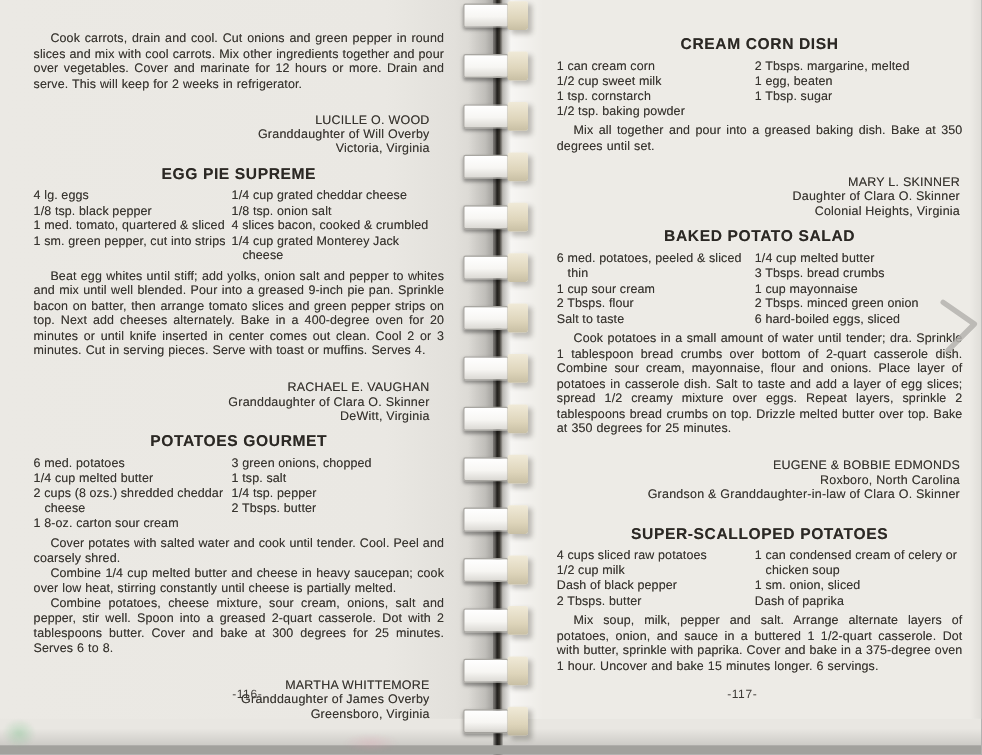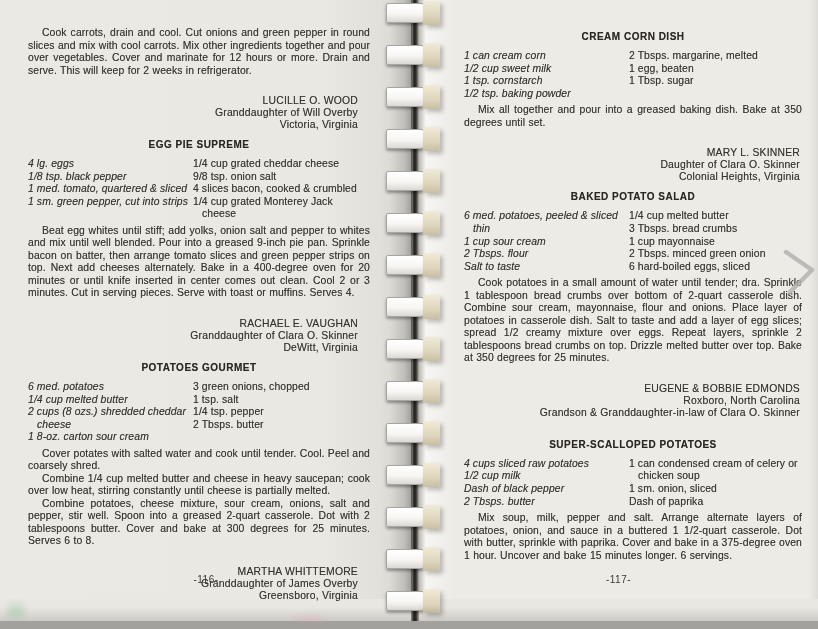--- a/index.html
+++ b/index.html
@@ -31,27 +31,27 @@
     font-size:10.4px; line-height:12.5px; text-align:justify;
     text-indent:14px; letter-spacing:0.1px; word-spacing:0.3px;
   }
   .intro-para { margin-top:27px; }
   .paras { margin-top:4px; }
   .attribution { margin-top:18px; text-align:right; }
   .page-left  .attribution { padding-right:12px; }
   .page-right .attribution { padding-right:2px; }
   .attr-line { font-size:10.4px; line-height:12px; letter-spacing:0.2px; }
   .recipe-title {
-    margin-top:6px; text-align:center; font-size:10px; line-height:15px;
+    margin-top:6px; text-align:center; font-size:13px; line-height:15px;
     font-weight:bold; letter-spacing:0.5px; color:#2b2824;
   }
   .gap-top { margin-top:18px; }
   .ingredients { margin-top:6px; display:flex; }
   .ing-col { font-size:10.4px; line-height:12.6px; letter-spacing:0.1px; }
-  .col-l { width:165px; padding-right:4px;font-style:italic; }
+  .col-l { width:165px; padding-right:4px; }
   .col-r { width:173px; }
   .ing-line { padding-left:9px; text-indent:-9px; }
   .page-number {
     position:absolute; bottom:14px; left:0; width:100%; text-align:center;
     font-size:10px; letter-spacing:0.5px; color:#3c3934;
   }
   
   .binding { position:absolute; left:0; top:0; width:100%; height:100%; z-index:3; pointer-events:none; }
   .loop { position:absolute; left:386px; width:58px; height:24px; }
   .loop-left {
@@ -95,21 +95,21 @@
       <h2 class="recipe-title">EGG PIE SUPREME</h2>
       <div class="ingredients">
         <div class="ing-col col-l">
             <div class="ing-line">4 lg. eggs</div>
             <div class="ing-line">1/8 tsp. black pepper</div>
             <div class="ing-line">1 med. tomato, quartered &amp; sliced</div>
             <div class="ing-line">1 sm. green pepper, cut into strips</div>
           </div>
         <div class="ing-col col-r">
             <div class="ing-line">1/4 cup grated cheddar cheese</div>
-            <div class="ing-line">9/8 tsp. onion salt</div>
+            <div class="ing-line">1/8 tsp. onion salt</div>
             <div class="ing-line">4 slices bacon, cooked &amp; crumbled</div>
             <div class="ing-line">1/4 cup grated Monterey Jack cheese</div>
           </div>
       </div>
       <div class="paras">
           <div class="para">Beat egg whites until stiff; add yolks, onion salt and pepper to whites and mix until well blended. Pour into a greased 9-inch pie pan. Sprinkle bacon on batter, then arrange tomato slices and green pepper strips on top. Next add cheeses alternately. Bake in a 400-degree oven for 20 minutes or until knife inserted in center comes out clean. Cool 2 or 3 minutes. Cut in serving pieces. Serve with toast or muffins. Serves 4.</div>
         </div>
       <div class="attribution">
           <div class="attr-line">RACHAEL E. VAUGHAN</div>
           <div class="attr-line">Granddaughter of Clara O. Skinner</div>

